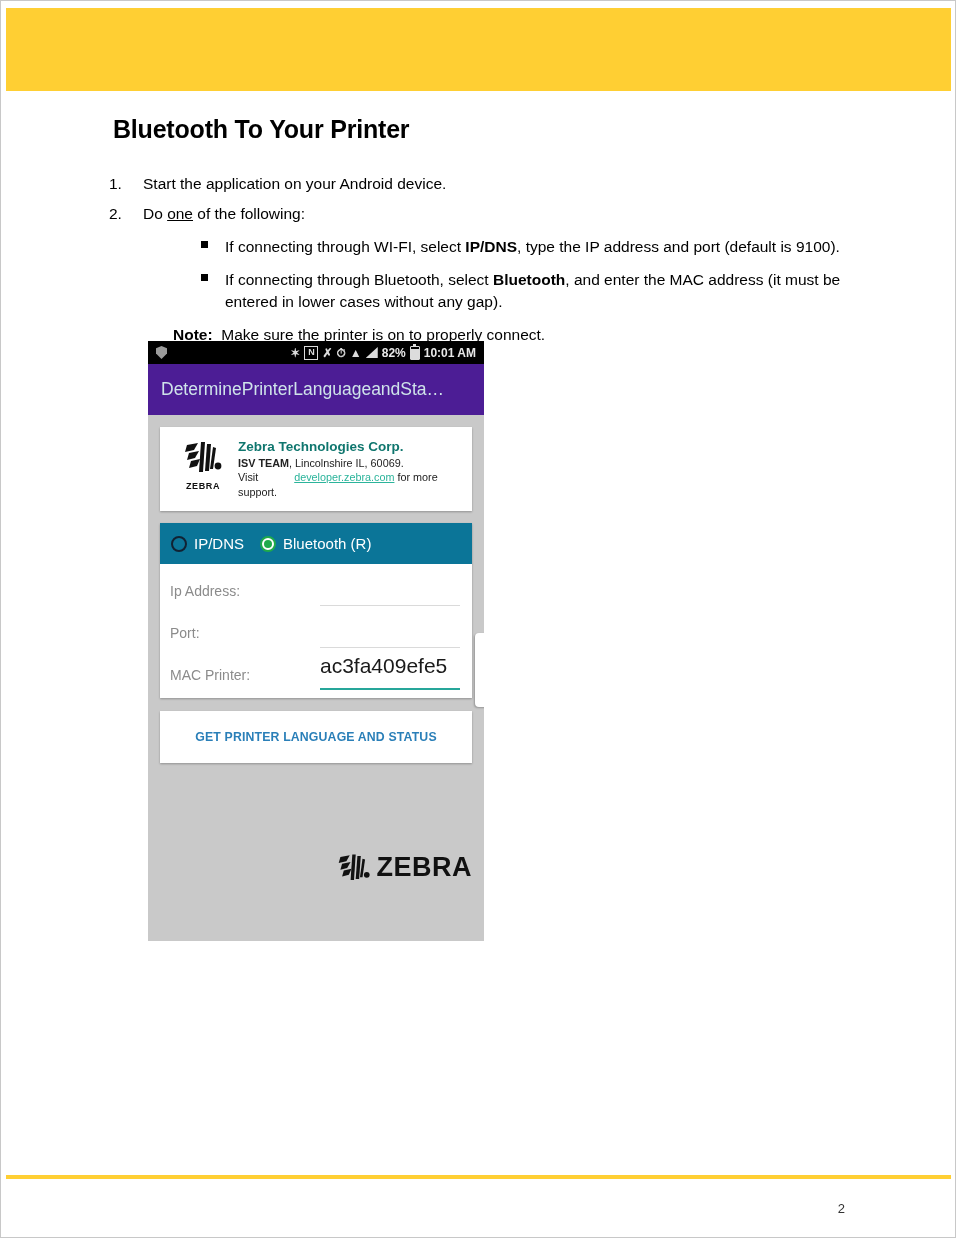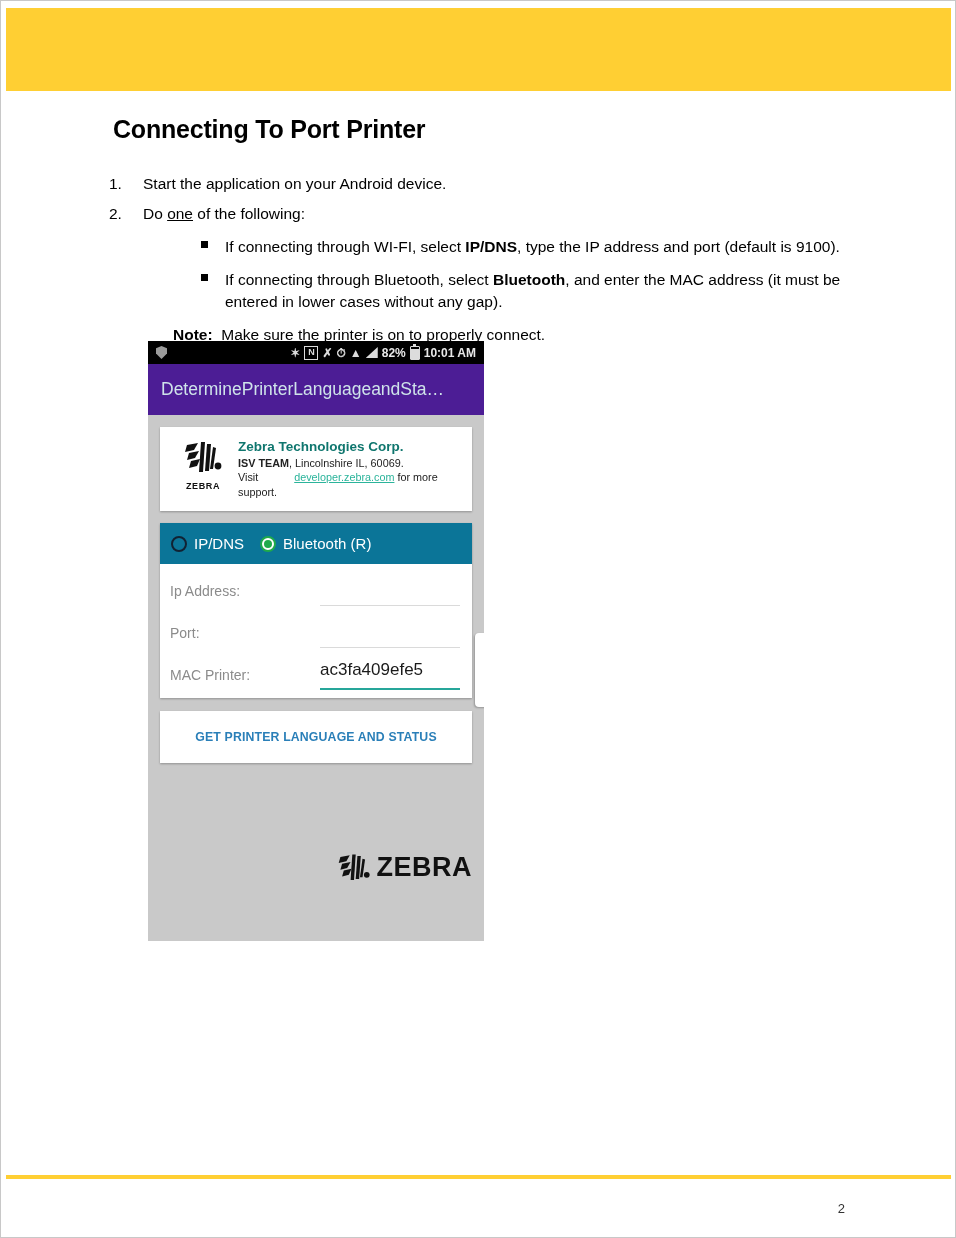--- a/index.html
+++ b/index.html
@@ -242,23 +242,23 @@
     font-size: 14px;
     color: #8b8b8b;
     width: 150px;
     flex: none;
     padding-bottom: 7px;
   }
   .field-input {
     flex: 1;
     border-bottom: 1px solid #dadada;
     height: 26px;
-    font-size: 17px;
+    font-size: 21px;
     color: #111;
-    padding-bottom: 2px;
+    padding-bottom: 8px;
   }
   .field-input.filled {
     border-bottom: 2px solid #26a69a;
     color: #1a1a1a;
   }
   .form-pad { height: 8px; }
   .action-card {
     margin-top: 13px;
     height: 52px;
     display: flex;
@@ -312,21 +312,21 @@
     color: #333;
   }
 </style>
 </head>
 <body>
 
 <div class="page">
 
   <div class="header-band"></div>
 
-  <div class="doc-title">Connecting To Port Printer</div>
+  <div class="doc-title">Bluetooth To Your Printer</div>
 
   <div class="olist">
 
     <div class="oitem">
       <span class="num">1.</span>
       <span>Start the application on your Android device.</span>
     </div>
 
     <div class="oitem">
       <span class="num">2.</span>

